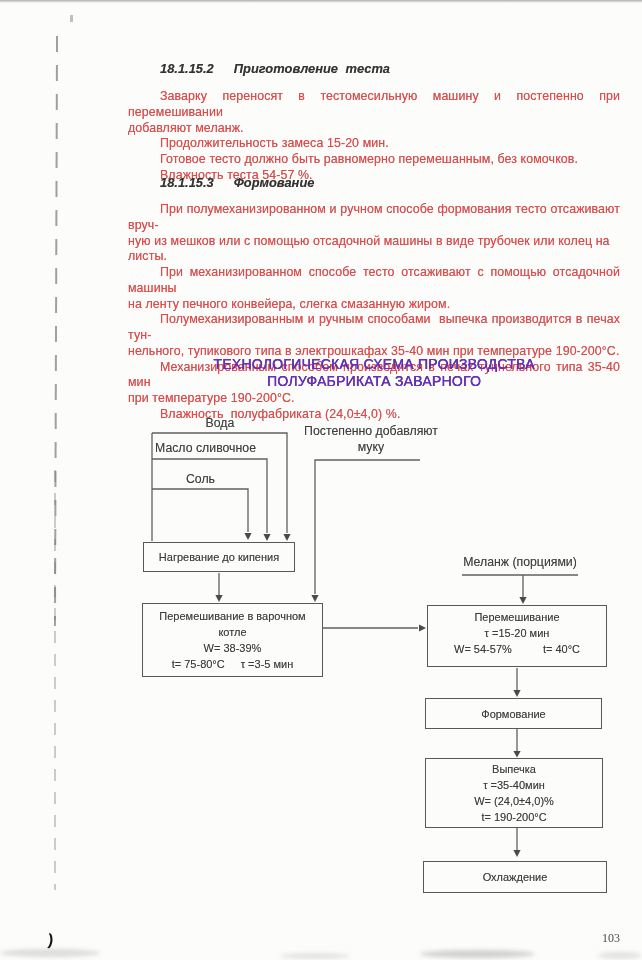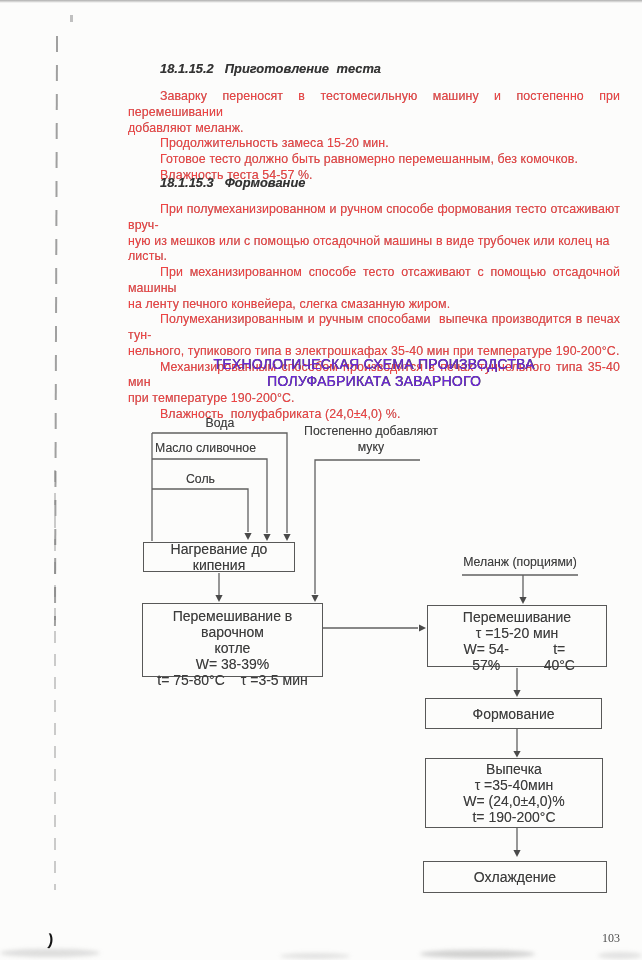--- a/index.html
+++ b/index.html
@@ -12,40 +12,40 @@
   
   .textcol{position:absolute;left:128px;width:492px;}
   .tl{
     font-size:12.4px;line-height:15.75px;letter-spacing:.1px;
     color:#ef4444;text-shadow:0 0 .45px rgba(70,70,70,.55);
     white-space:normal;
   }
   .ind{text-indent:32px;}
   .just{text-align:justify;text-align-last:justify;}
   .heading{
-    position:absolute;left:160px;display:flex;gap:11px;
+    position:absolute;left:160px;display:flex;gap:20px;
     font-size:12.9px;font-weight:bold;font-style:italic;color:#333;
     text-shadow:0 0 .4px rgba(60,60,60,.5);
   }
   .heading .htitle{word-spacing:4px;}
   .scheme-title{
     position:absolute;left:128px;top:356px;width:492px;
     text-align:center;font-size:14px;line-height:16.5px;
     color:#6d28d9;letter-spacing:.25px;
     text-shadow:.35px 0 0 #454545, 0 0 .4px rgba(60,60,60,.5);
   }
   
   .fc-label{
     position:absolute;font-size:12.3px;line-height:15.5px;color:#3f3f3f;
     text-shadow:0 0 .4px rgba(70,70,70,.5);
   }
   .ctr{text-align:center;}
   .fc-box{
     position:absolute;border:1.4px solid #585858;background:transparent;
-    font-size:14px;color:#3c3c3c;text-align:center;
+    font-size:11px;color:#3c3c3c;text-align:center;
     text-shadow:0 0 .4px rgba(70,70,70,.5);
     box-sizing:border-box;
   }
   .fc-box .bl{line-height:16px;}
   .vcenter{display:flex;align-items:center;justify-content:center;}
   .row-gap{display:flex;justify-content:center;gap:16px;}
   .row-spread{display:flex;justify-content:space-between;padding:0 26px;gap:20px;}
   svg.lines{position:absolute;left:0;top:0;pointer-events:none;}
   
   .pagenum{

